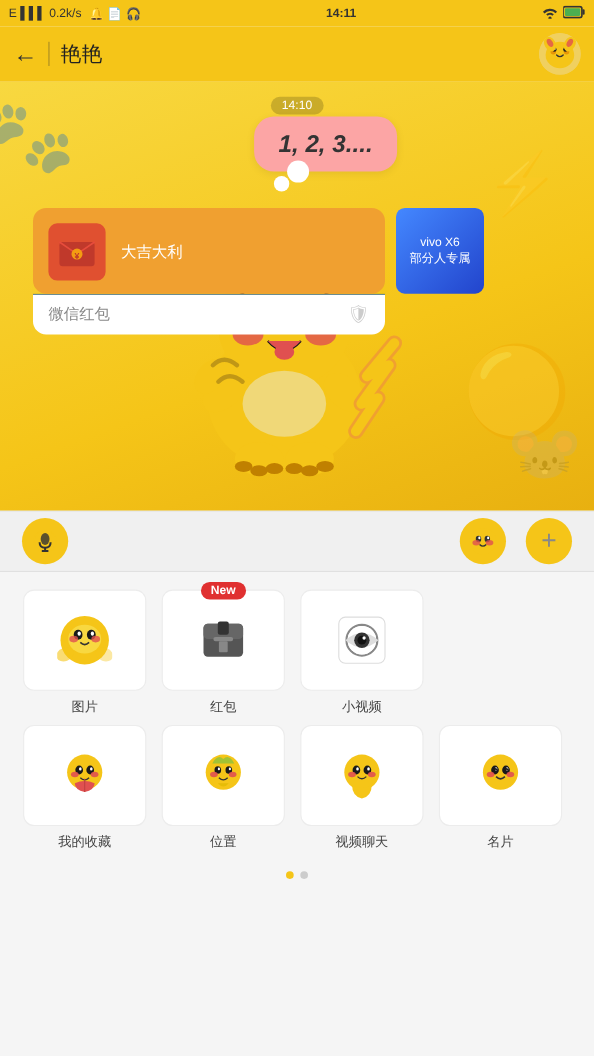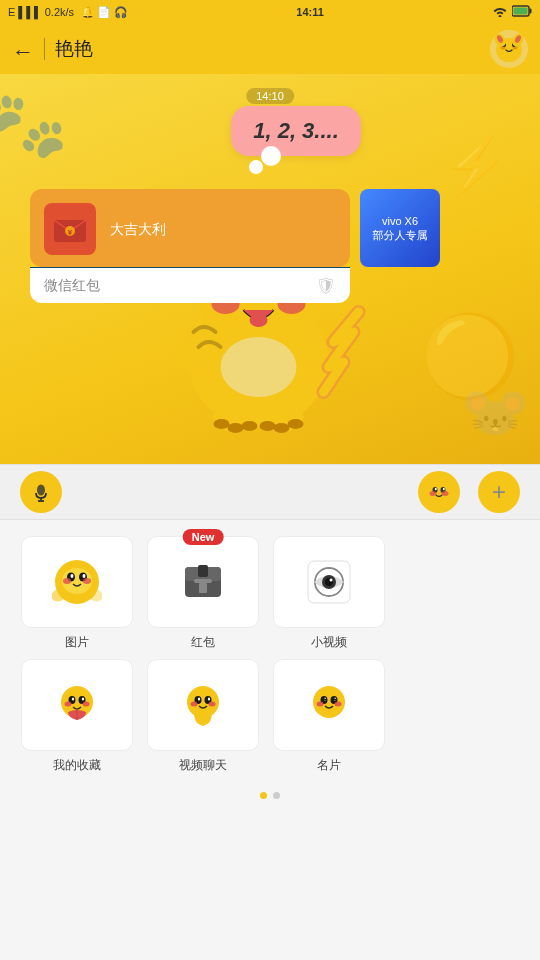--- a/index.html
+++ b/index.html
@@ -568,20 +568,39 @@
           <ellipse cx="34" cy="24" rx="3.5" ry="2.5" fill="#e05050" opacity="0.9"></ellipse>
           <path d="M21 27 Q25 31 29 27" stroke="#333" stroke-width="1.2" fill="none"></path>
 
           <path d="M16 32 Q25 28 34 32 Q34 38 25 40 Q16 38 16 32Z" fill="#e05050"></path>
           <line x1="25" y1="28" x2="25" y2="40" stroke="#c04040" stroke-width="1"></line>
         </svg>
       </div>
       <span class="grid-label">我的收藏</span>
     </div>
 
+    <div class="grid-item">
+      <div class="grid-icon-wrap">
+        <svg width="50" height="50" viewBox="0 0 50 50">
+          <circle cx="25" cy="22" r="16" fill="#f5c518"></circle>
+          <ellipse cx="20" cy="20" rx="3" ry="3.5" fill="#1a1a1a"></ellipse>
+          <ellipse cx="30" cy="20" rx="3" ry="3.5" fill="#1a1a1a"></ellipse>
+          <ellipse cx="21" cy="19" rx="1" ry="1.3" fill="white"></ellipse>
+          <ellipse cx="31" cy="19" rx="1" ry="1.3" fill="white"></ellipse>
+          <ellipse cx="16.5" cy="24" rx="3.5" ry="2.5" fill="#e05050" opacity="0.9"></ellipse>
+          <ellipse cx="33.5" cy="24" rx="3.5" ry="2.5" fill="#e05050" opacity="0.9"></ellipse>
+          <path d="M21 27 Q25 31 29 27" stroke="#333" stroke-width="1.2" fill="none"></path>
+
+          <path d="M20 32 Q25 38 30 32" fill="#e0b800" opacity="0.7"></path>
+
+          <path d="M15 14 Q20 5 25 10 Q30 5 35 14" fill="#80c040" opacity="0.7"></path>
+        </svg>
+      </div>
+      <span class="grid-label">位置</span>
+    </div>
 
     <div class="grid-item">
       <div class="grid-icon-wrap">
         <svg width="50" height="50" viewBox="0 0 50 50">
           <circle cx="25" cy="22" r="16" fill="#f5c518"></circle>
           <ellipse cx="20" cy="20" rx="3.5" ry="4" fill="#1a1a1a"></ellipse>
           <ellipse cx="30" cy="20" rx="3.5" ry="4" fill="#1a1a1a"></ellipse>
           <ellipse cx="21" cy="19" rx="1.2" ry="1.5" fill="white"></ellipse>
           <ellipse cx="31" cy="19" rx="1.2" ry="1.5" fill="white"></ellipse>
           <ellipse cx="16" cy="24" rx="3.5" ry="2.5" fill="#e05050" opacity="0.9"></ellipse>

